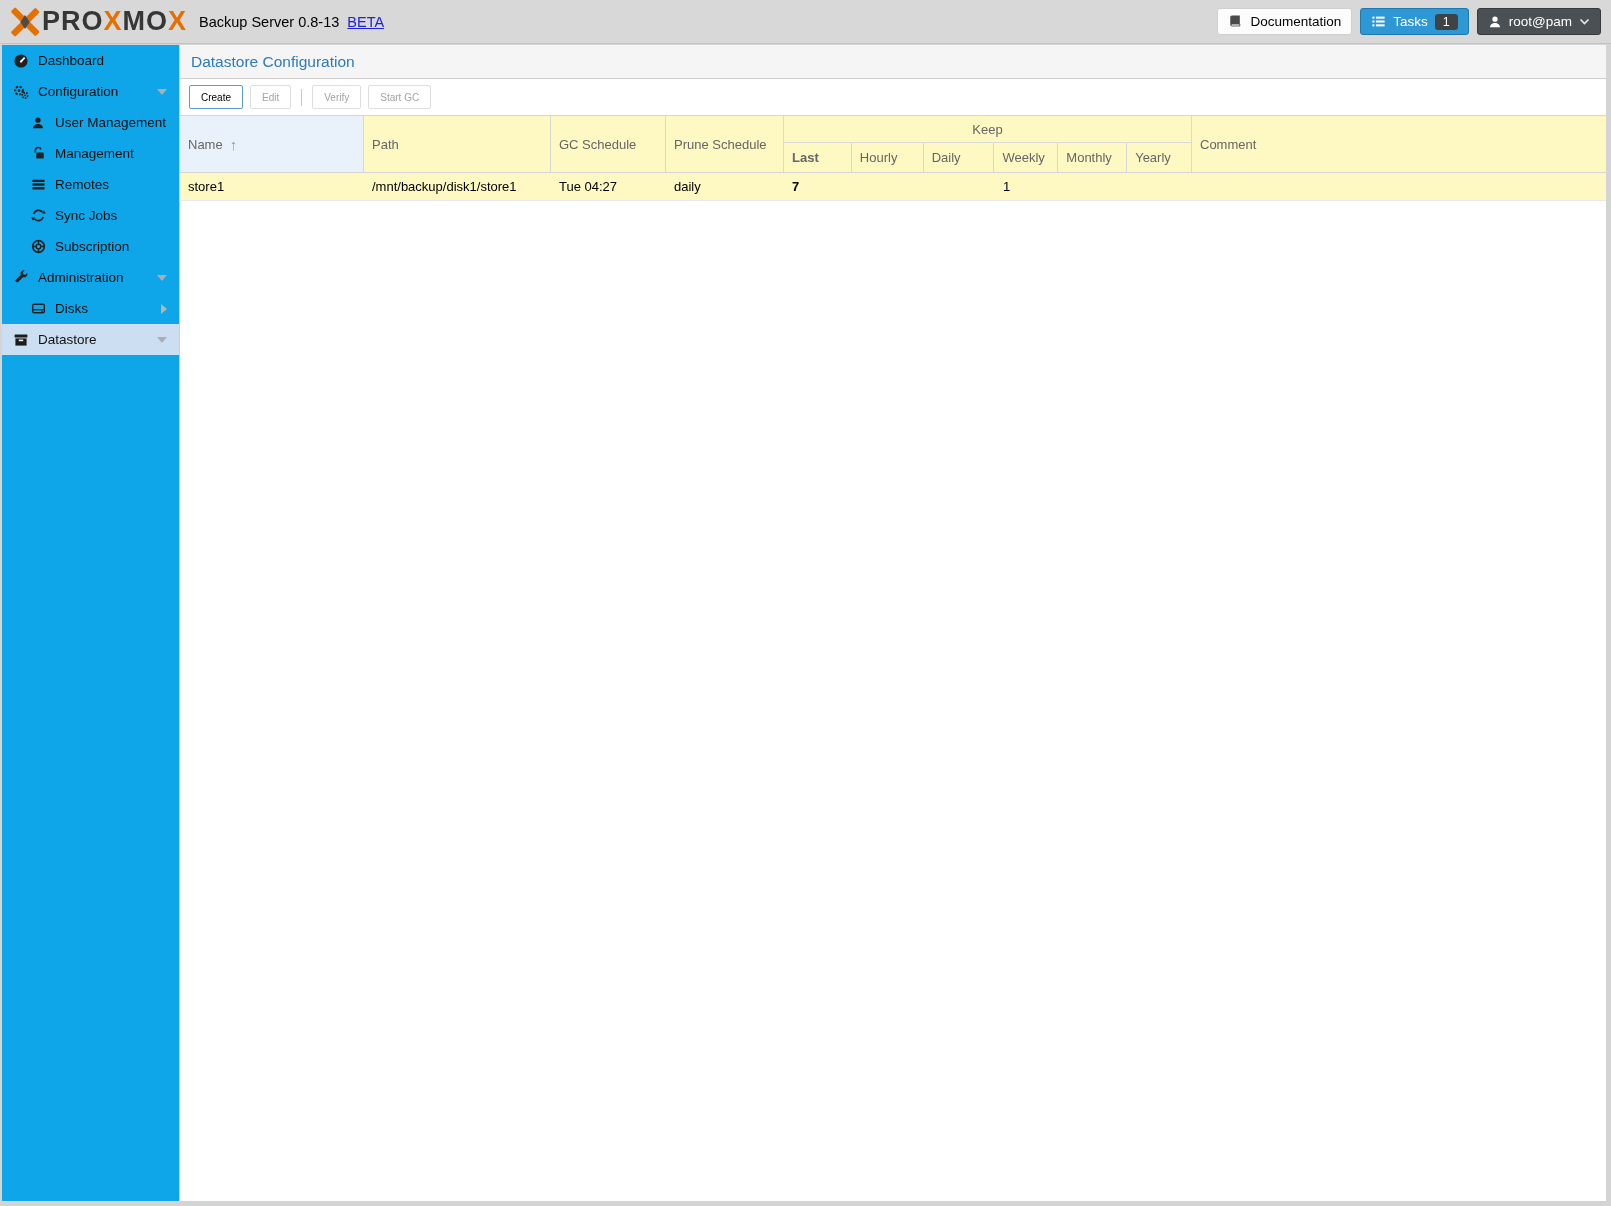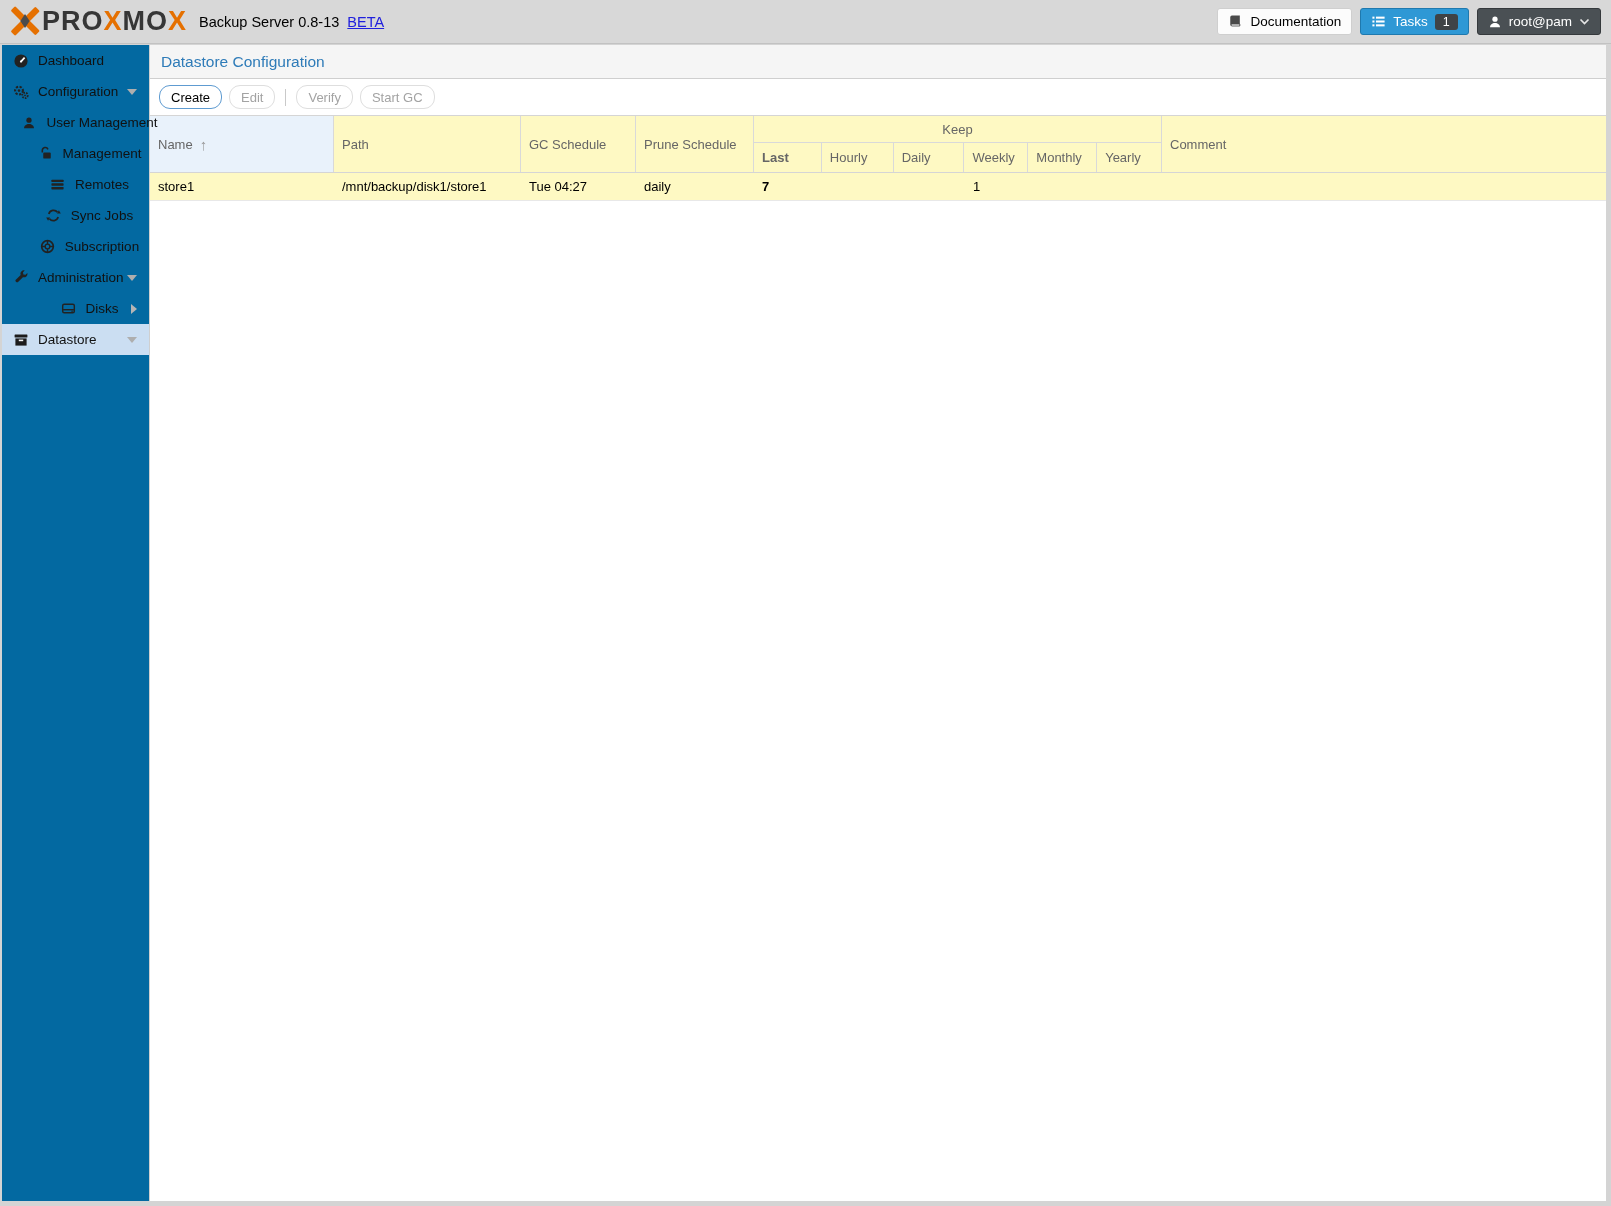--- a/index.html
+++ b/index.html
@@ -11,68 +11,68 @@
     color:#1a1a1a;
   }
   .app { position:relative; width:1611px; height:1206px; }
 
   
   .topbar {
     position:absolute; top:0; left:0; right:0; height:44px;
     background:#d8d8d8; border-bottom:1px solid #c2c2c2;
     display:flex; align-items:center; padding:0 10px;
   }
-  .brand { display:flex; align-items:flex-start; }
+  .brand { display:flex; align-items:center; }
   .brand-word { font-weight:bold; font-size:27px; letter-spacing:1px; color:#363636; margin-left:2px; }
   .brand-word .ox { color:#e57000; }
   .product { margin-left:12px; font-size:14.5px; color:#000; }
   .beta-link { color:#2020dd; text-decoration:underline; cursor:pointer; margin-left:4px; }
   .top-actions { margin-left:auto; display:flex; align-items:center; gap:8px; }
   .tbtn {
     display:inline-flex; align-items:center; gap:7px;
     height:27px; padding:0 10px; border-radius:3px;
     font-size:13.5px; cursor:pointer; border:1px solid transparent;
     font-family:inherit;
   }
   .tbtn-doc { background:#fcfcfc; border-color:#cfcfcf; color:#000; }
   .tbtn-tasks { background:#2e98d5; border-color:#1f79ae; color:#fff; }
   .tbtn-user { background:#4a5054; border-color:#35393c; color:#fff; }
   .badge { background:#3f4346; color:#fff; border-radius:3px; padding:1px 8px; font-size:12.5px; }
 
   
   .frame { position:absolute; top:45px; left:2px; right:5px; bottom:5px; display:flex; }
 
   
-  .sidebar { width:148px; background:#0369a1; border-right:1px solid #cfcfcf; flex:none; }
+  .sidebar { width:178px; background:#0ea5e9; border-right:1px solid #cfcfcf; flex:none; }
   .titem {
     position:relative; height:31px; display:flex; align-items:center;
     font-size:13.5px; color:#111; cursor:pointer;
   }
   .titem .nicon { width:18px; display:flex; justify-content:center; flex:none; }
   .titem .nlabel { margin-left:8px; white-space:nowrap; }
   .lvl0 { padding-left:10px; }
-  .lvl1 { padding-left:27px;justify-content:center; }
+  .lvl1 { padding-left:27px; }
   .titem.selected { background:#cbdef2; }
   .chev { position:absolute; right:12px; top:50%; }
   .chev-down { margin-top:-3px; width:0; height:0;
     border-left:5px solid transparent; border-right:5px solid transparent; border-top:6px solid #aeaeae; }
   .chev-right { margin-top:-5px; width:0; height:0;
     border-top:5px solid transparent; border-bottom:5px solid transparent; border-left:6px solid #b5b5b5; }
 
   
   .main { flex:1; background:#fef9c3; display:flex; flex-direction:column; }
   .titlebar {
     height:34px; background:#f5f5f5; border-bottom:1px solid #cfcfcf;
     display:flex; align-items:center; padding-left:11px;
     font-size:15.5px; color:#2e7bb8;
   }
   .toolbar { height:36px; background:#fff; display:flex; align-items:center; padding-left:9px; gap:7px; }
   .btn {
-    height:24px; padding:0 11px; border-radius:11px; background:#fff;
-    font-size:13px; font-family:inherit; cursor:pointer;
+    height:24px; padding:0 11px; border-radius:2px; background:#fff;
+    font-size:10px; font-family:inherit; cursor:pointer;
   }
   .btn-create { border:1px solid #5e9bd1; color:#000; }
   .btn-dis { border:1px solid #dedede; color:#a3a3a3; cursor:default; }
   .tsep { width:1px; height:17px; background:#c9c9c9; margin:0 3px; }
 
   
   .grid { flex:1; display:flex; flex-direction:column; border-top:1px solid #d5d5d5; }
   .ghead { display:flex; height:57px; border-bottom:1px solid #d5d5d5; color:#666; }
   .hcell {
     display:flex; align-items:center; padding:0 8px;

